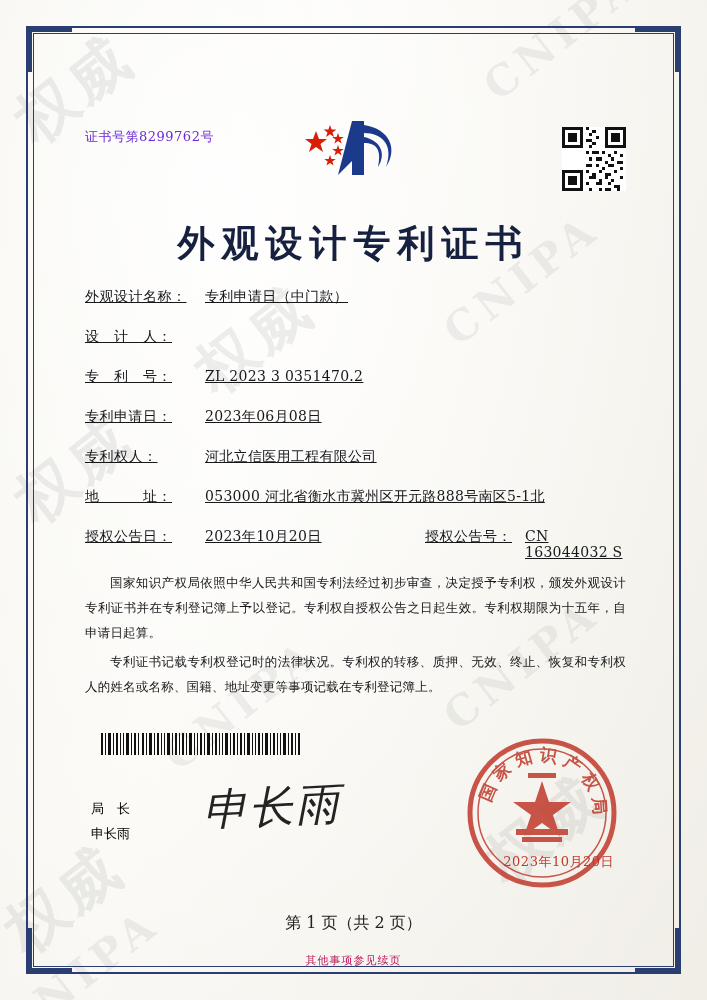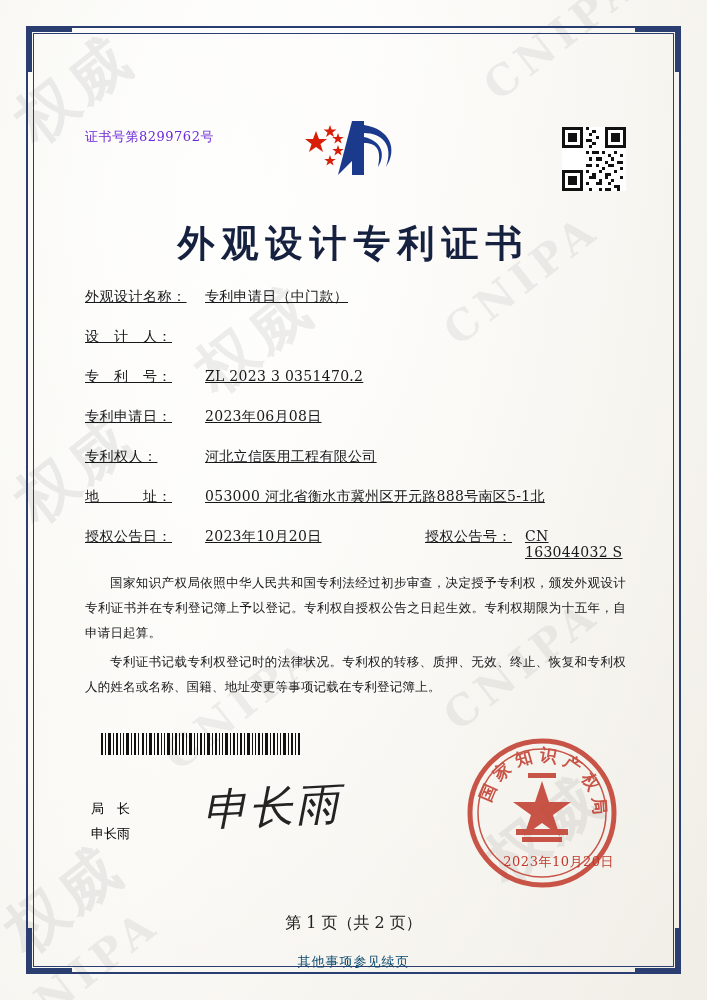--- a/index.html
+++ b/index.html
@@ -242,22 +242,22 @@
     font-size: 16px;
     color: #222;
   }
   .footnote {
     position: absolute;
     left: 0;
     right: 0;
     top: 920px;
     text-align: center;
     font-family: "DejaVu Serif", serif;
-    font-size: 13px;
-    color: #0c4a6e;
+    font-size: 11px;
+    color: #be185d;
     letter-spacing: 1px;
   }
 </style>
 </head>
 <body>
 
 <div class="page">
   <div class="paper-texture"></div>
 
   <div class="watermark-layer">

